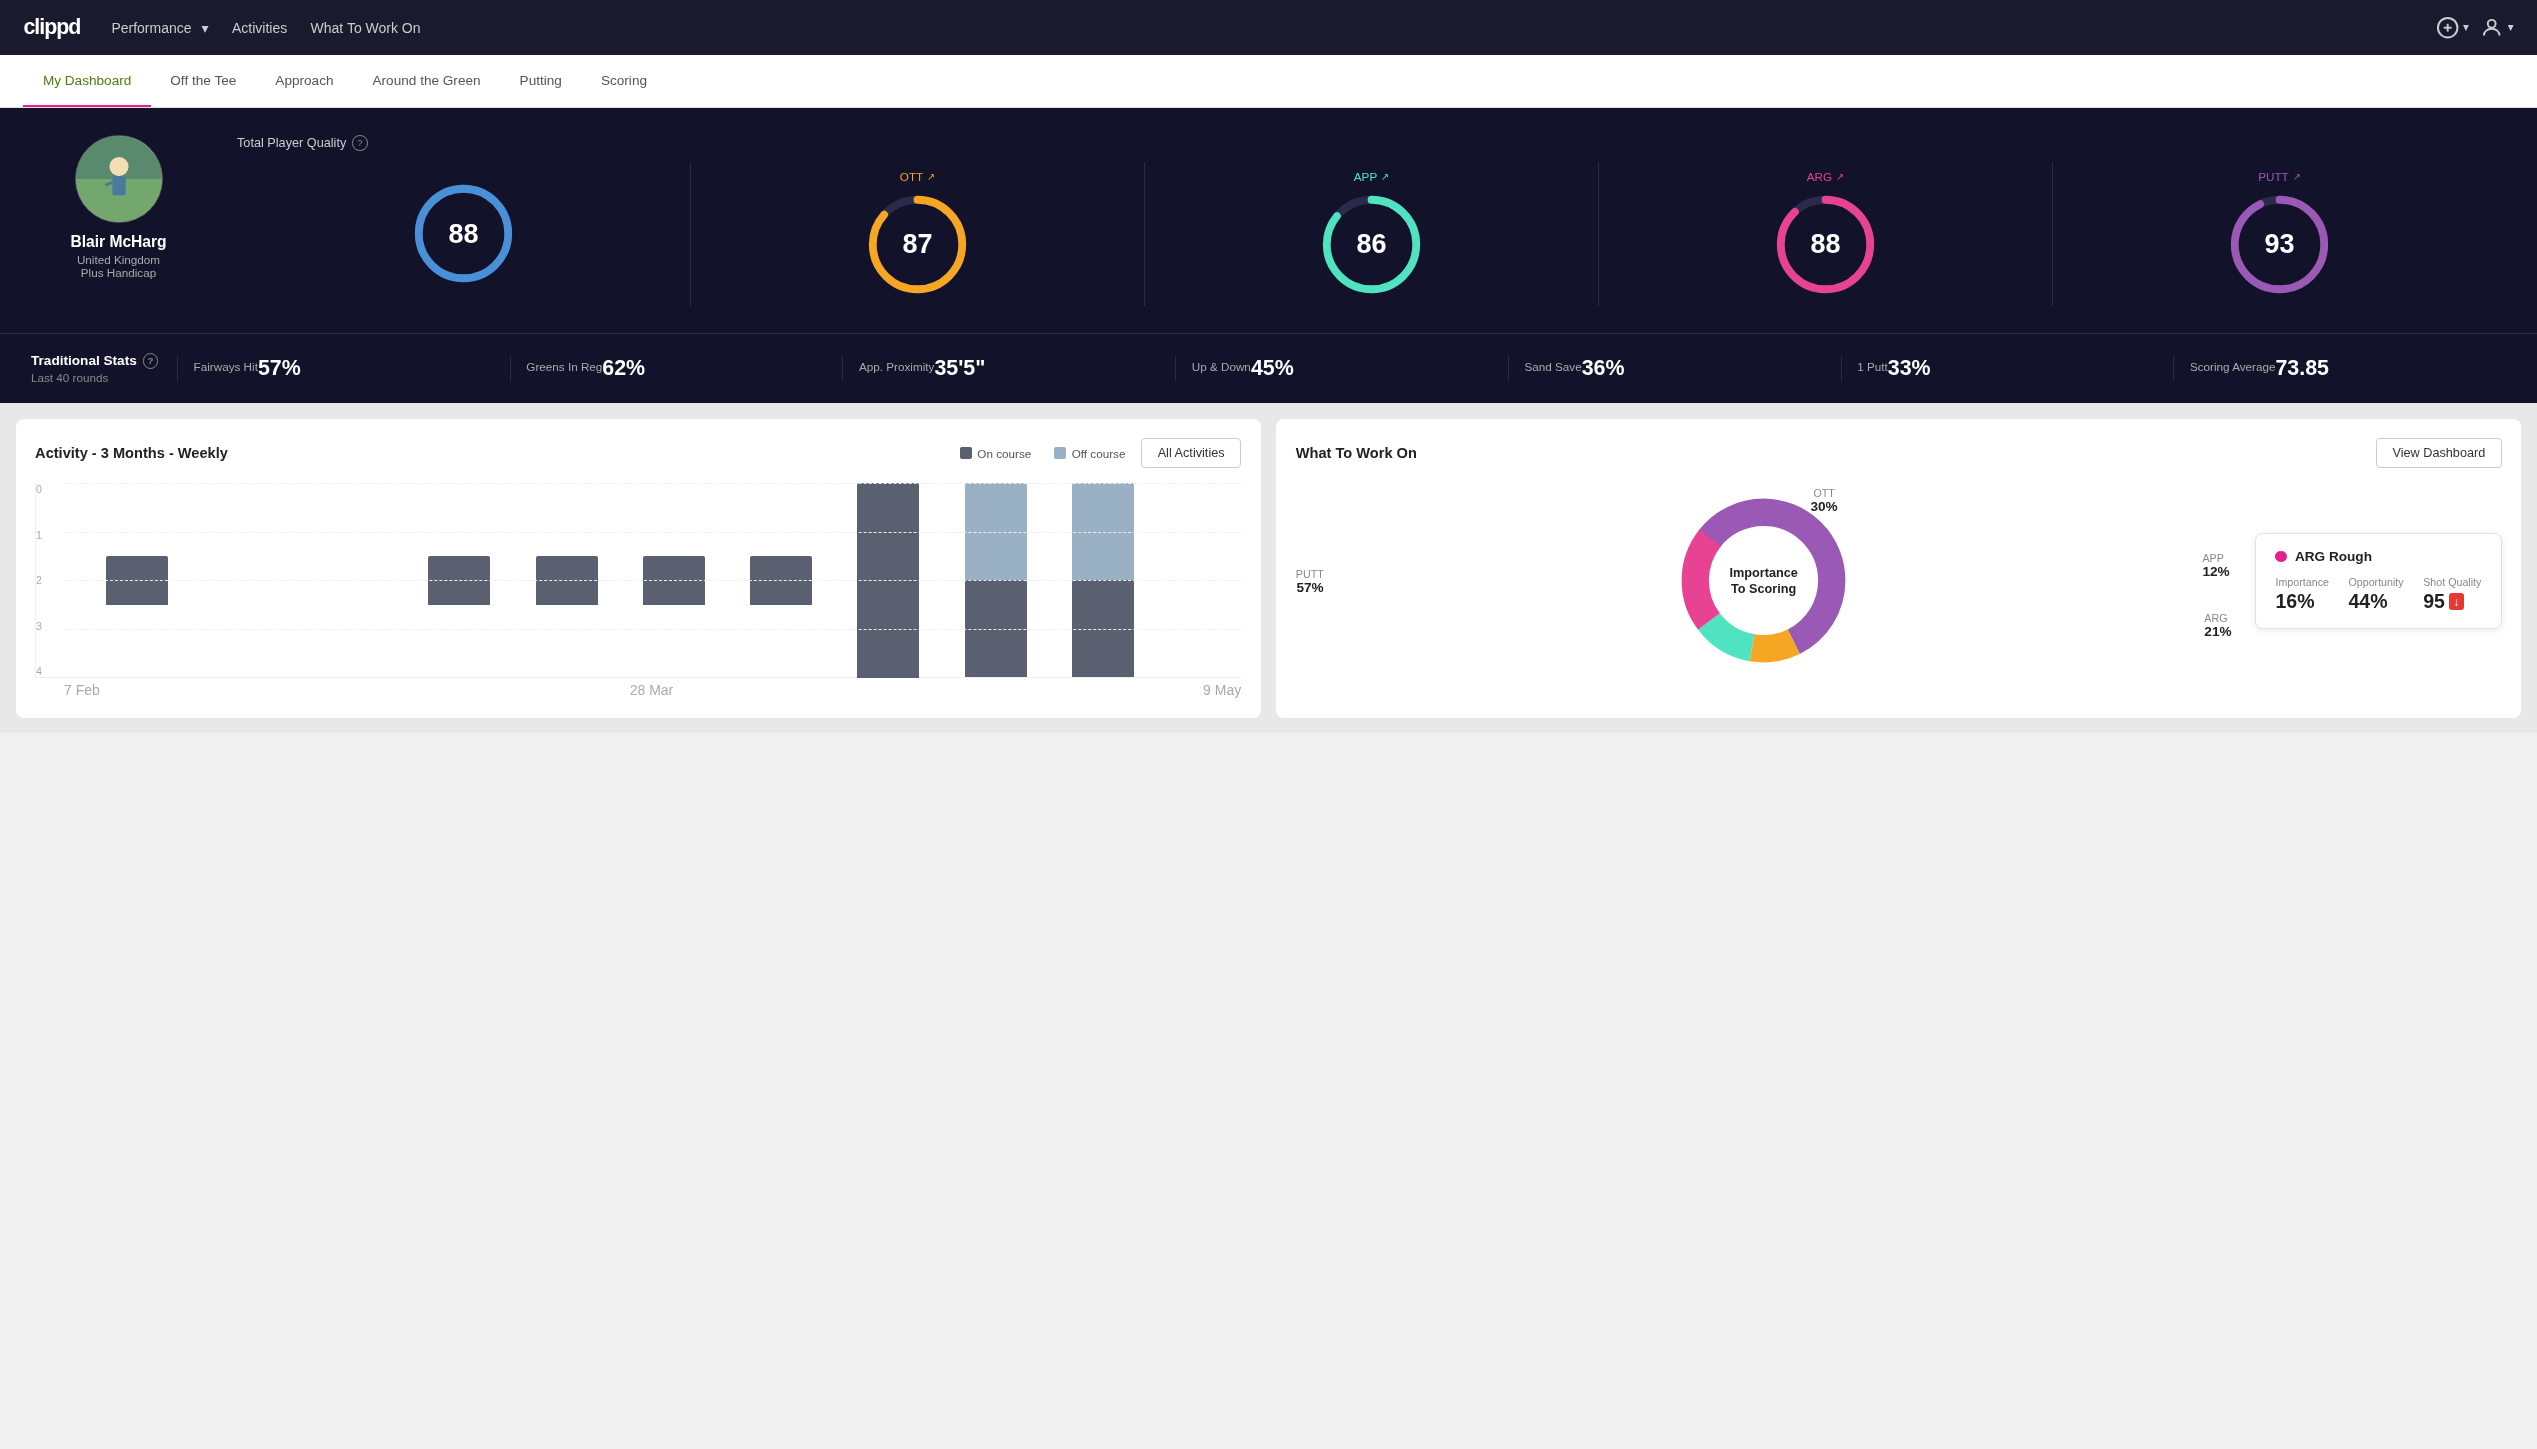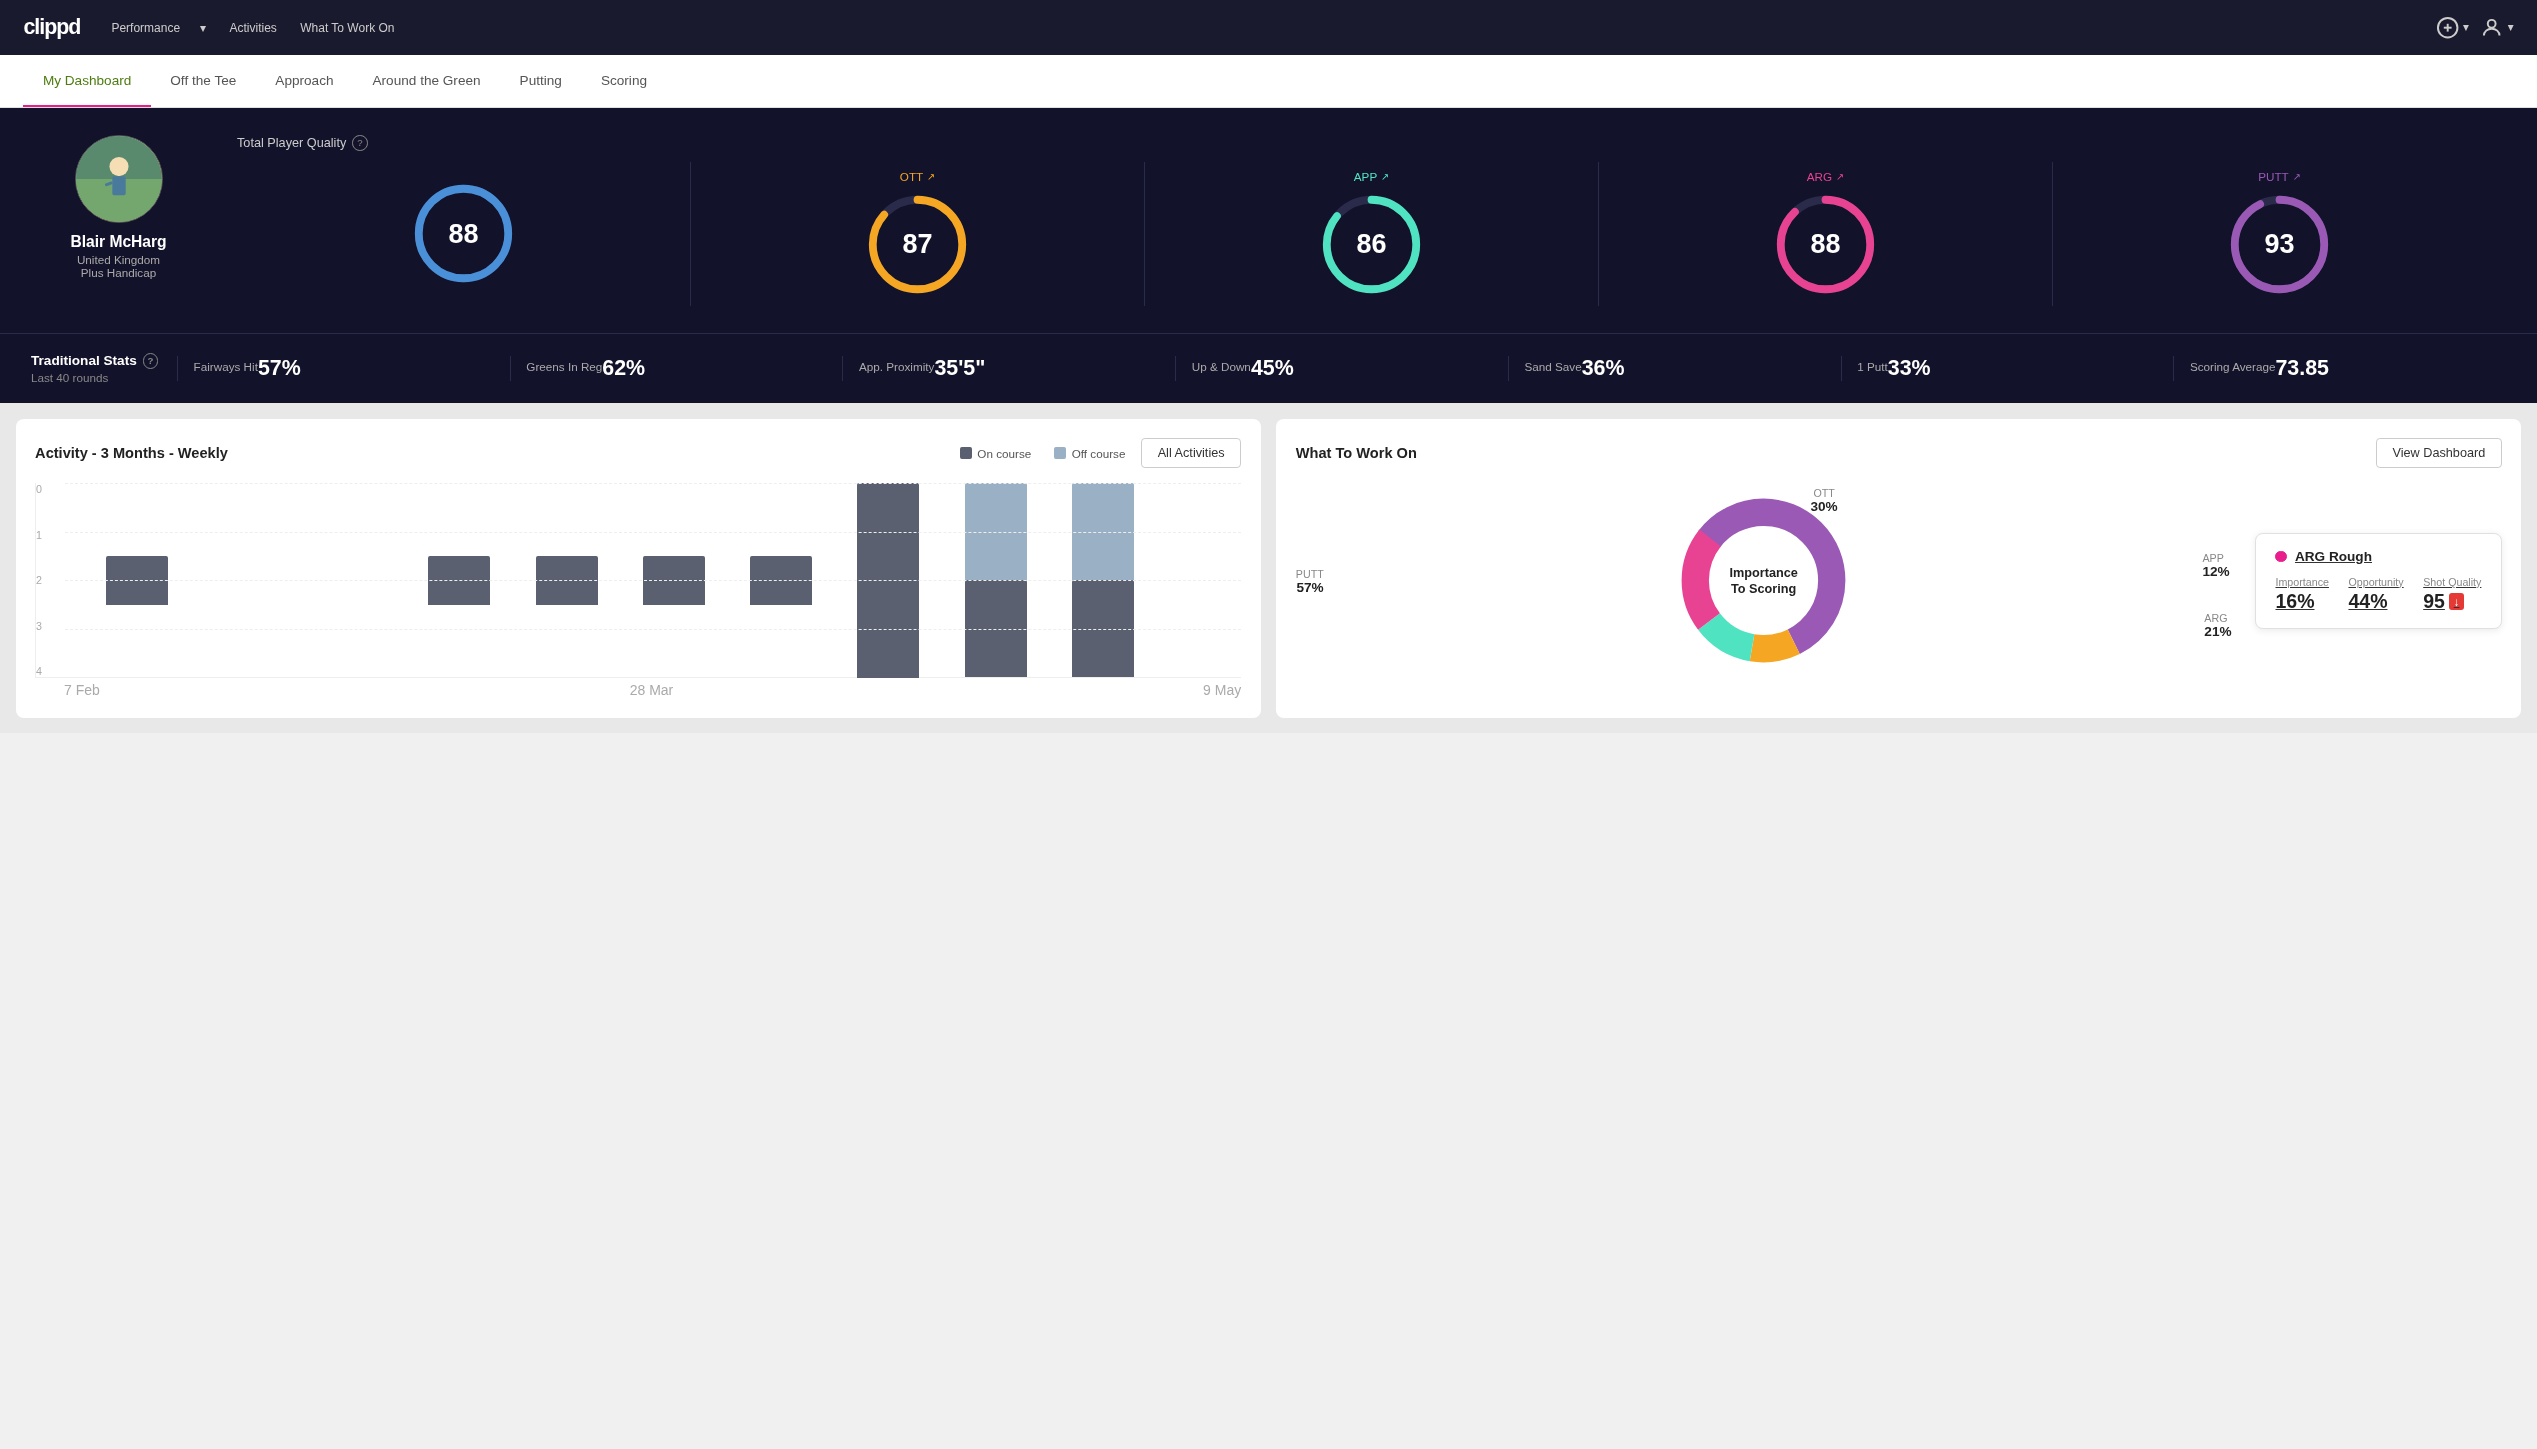--- a/index.html
+++ b/index.html
@@ -17,25 +17,25 @@
     .logo {
       color: #e91e8c;
       font-size: 21.4px;
       font-weight: 800;
       letter-spacing: -1px;
     }
     .logo span { color: #fff; }
     .nav-links { display: flex; gap: 23.4px; flex: 1; }
     .nav-link {
       color: #ccc;
-      font-size: 12px;
+      font-size: 14px;
       cursor: pointer;
       display: flex;
       align-items: center;
-      gap: 20px;
+      gap: 10px;
     }
     .nav-right { display: flex; align-items: center; gap: 11.7px; margin-left: auto; }
     .nav-icon-btn {
       color: #ccc;
       cursor: pointer;
       display: flex;
       align-items: center;
       gap: 3.9px;
       font-size: 19.5px;
     }
@@ -311,21 +311,20 @@
       line-height: 1.3;
     }
 
     .info-card {
       background: #fff;
       border: 1px solid #e0e0e0;
       border-radius: 7.8px;
       padding: 15.6px 19.5px;
       min-width: 214px;
       box-shadow: 0 1.9px 7.8px rgba(0,0,0,0.08);
-      text-decoration: underline;
     }
     .info-card-title {
       display: flex;
       align-items: center;
       gap: 7.8px;
       font-size: 13.6px;
       font-weight: 600;
       color: #222;
       margin-bottom: 11.7px;
     }

